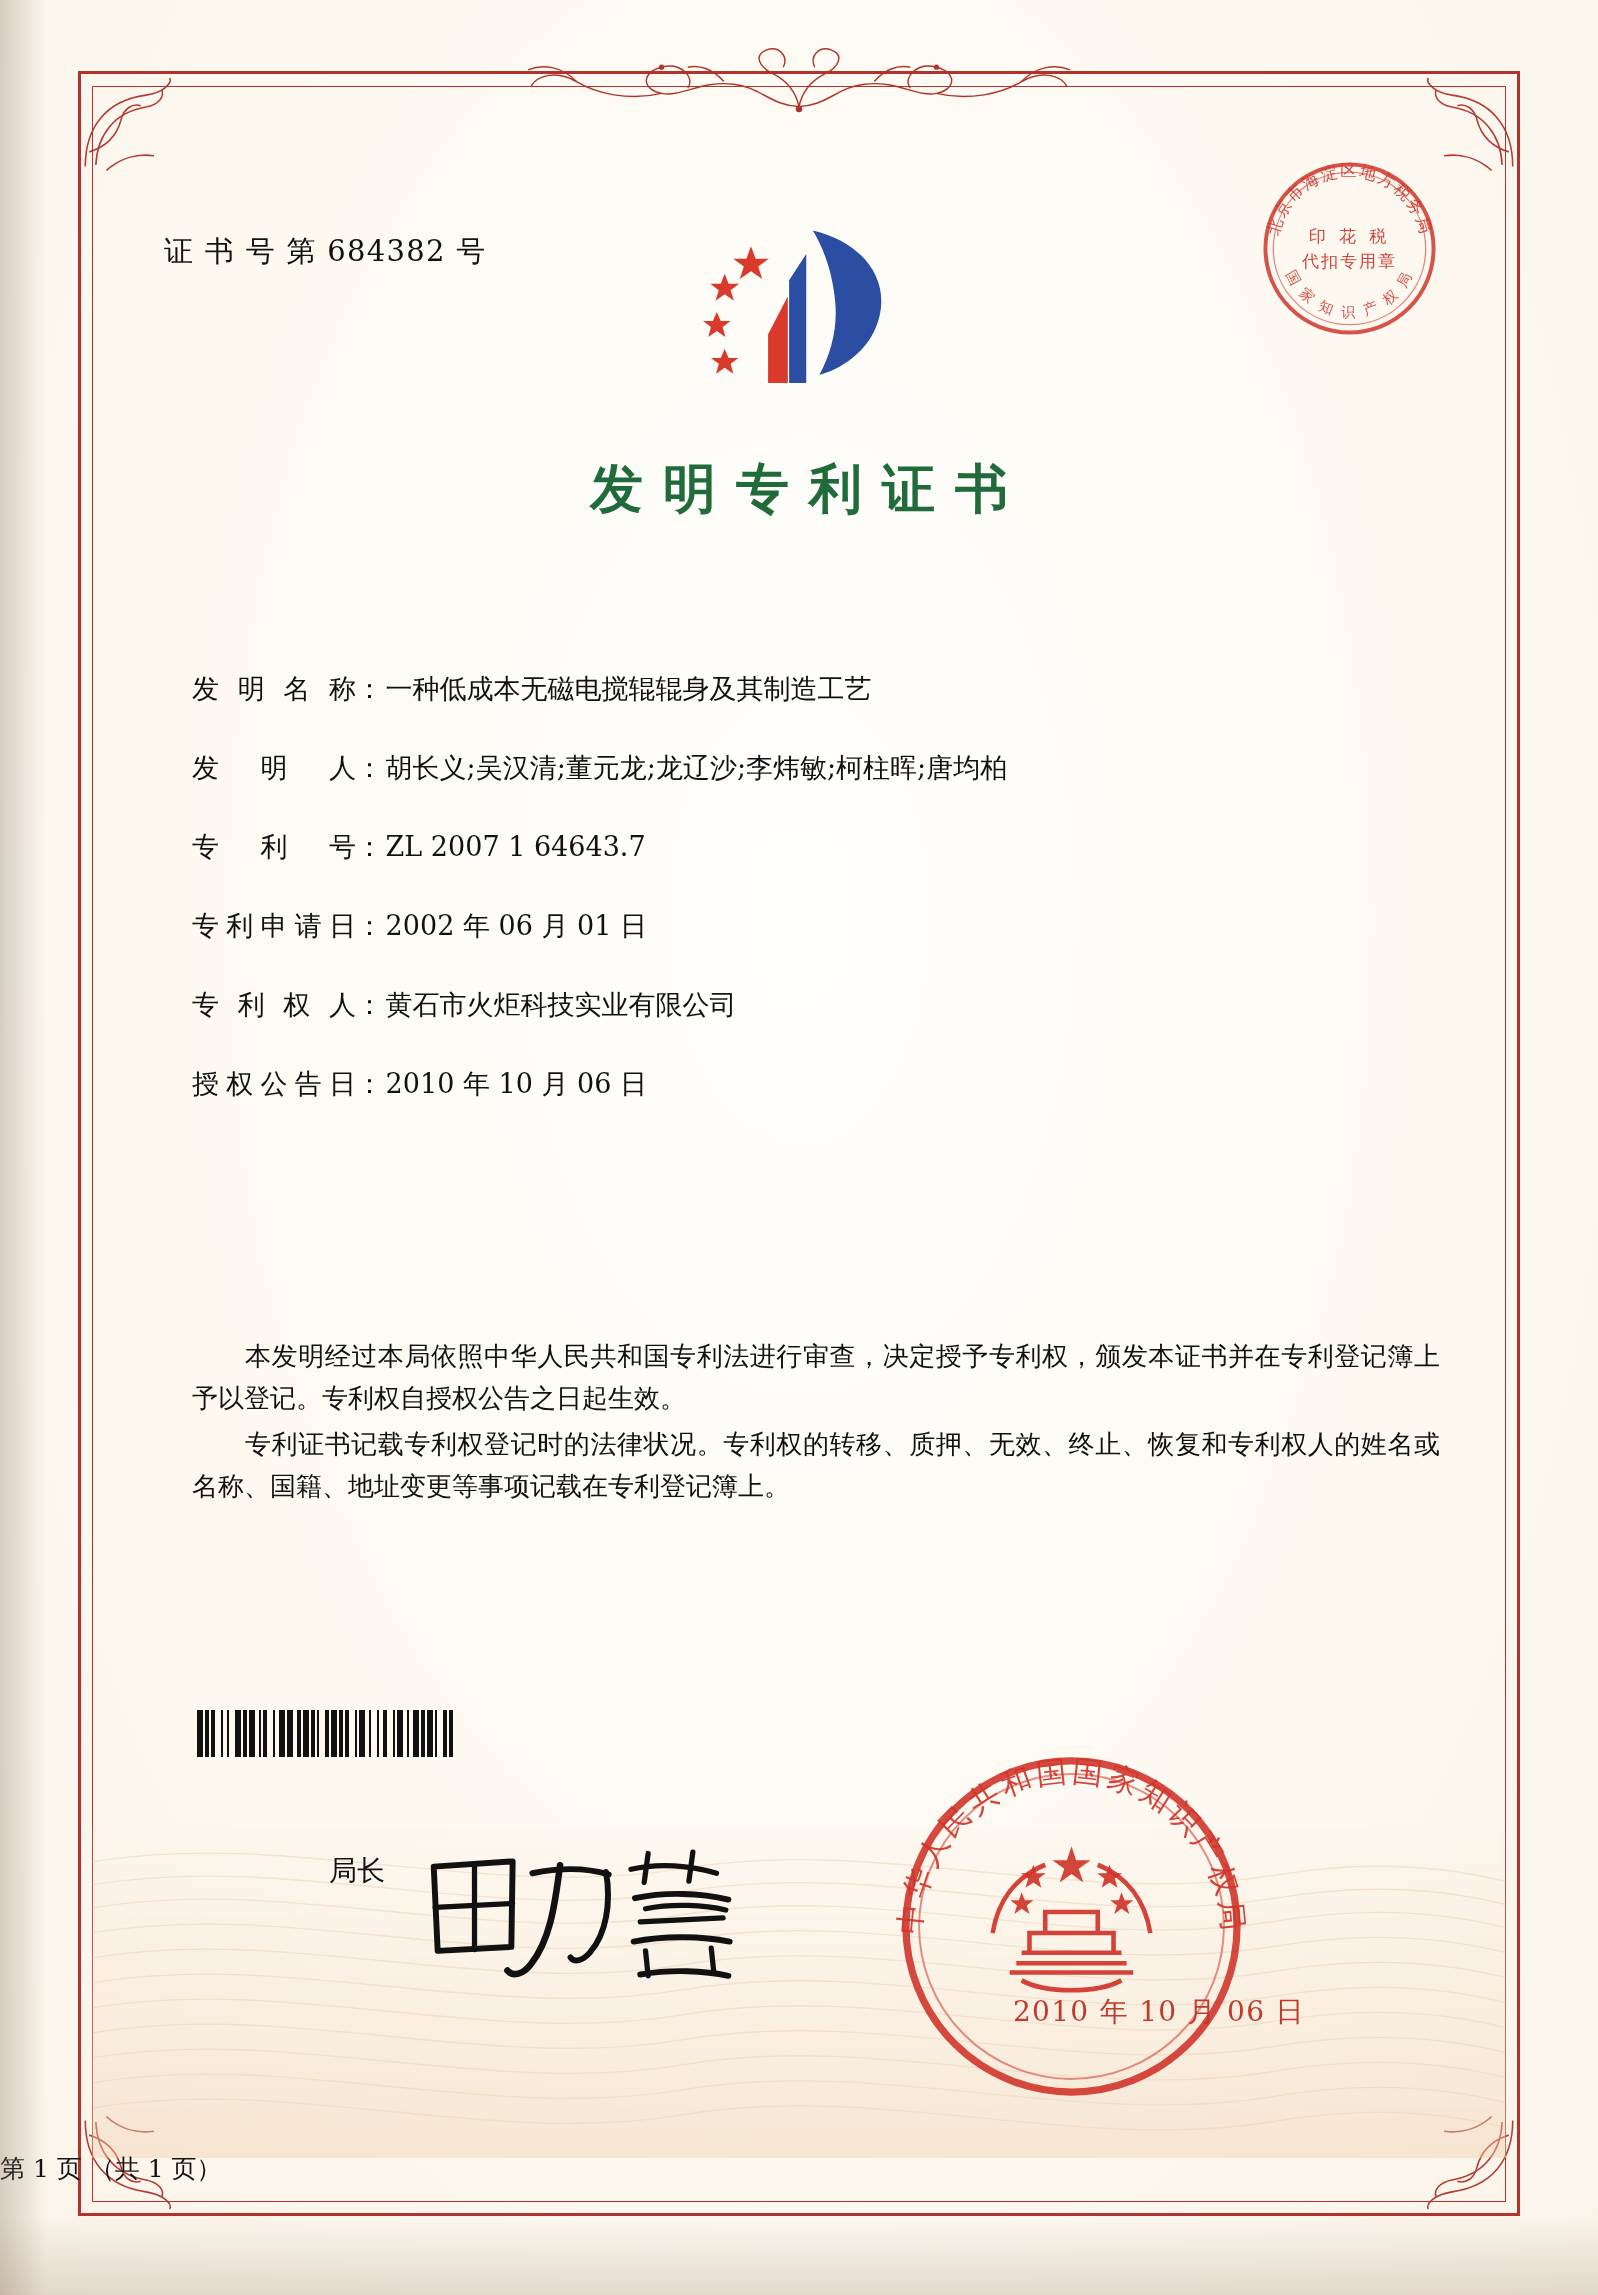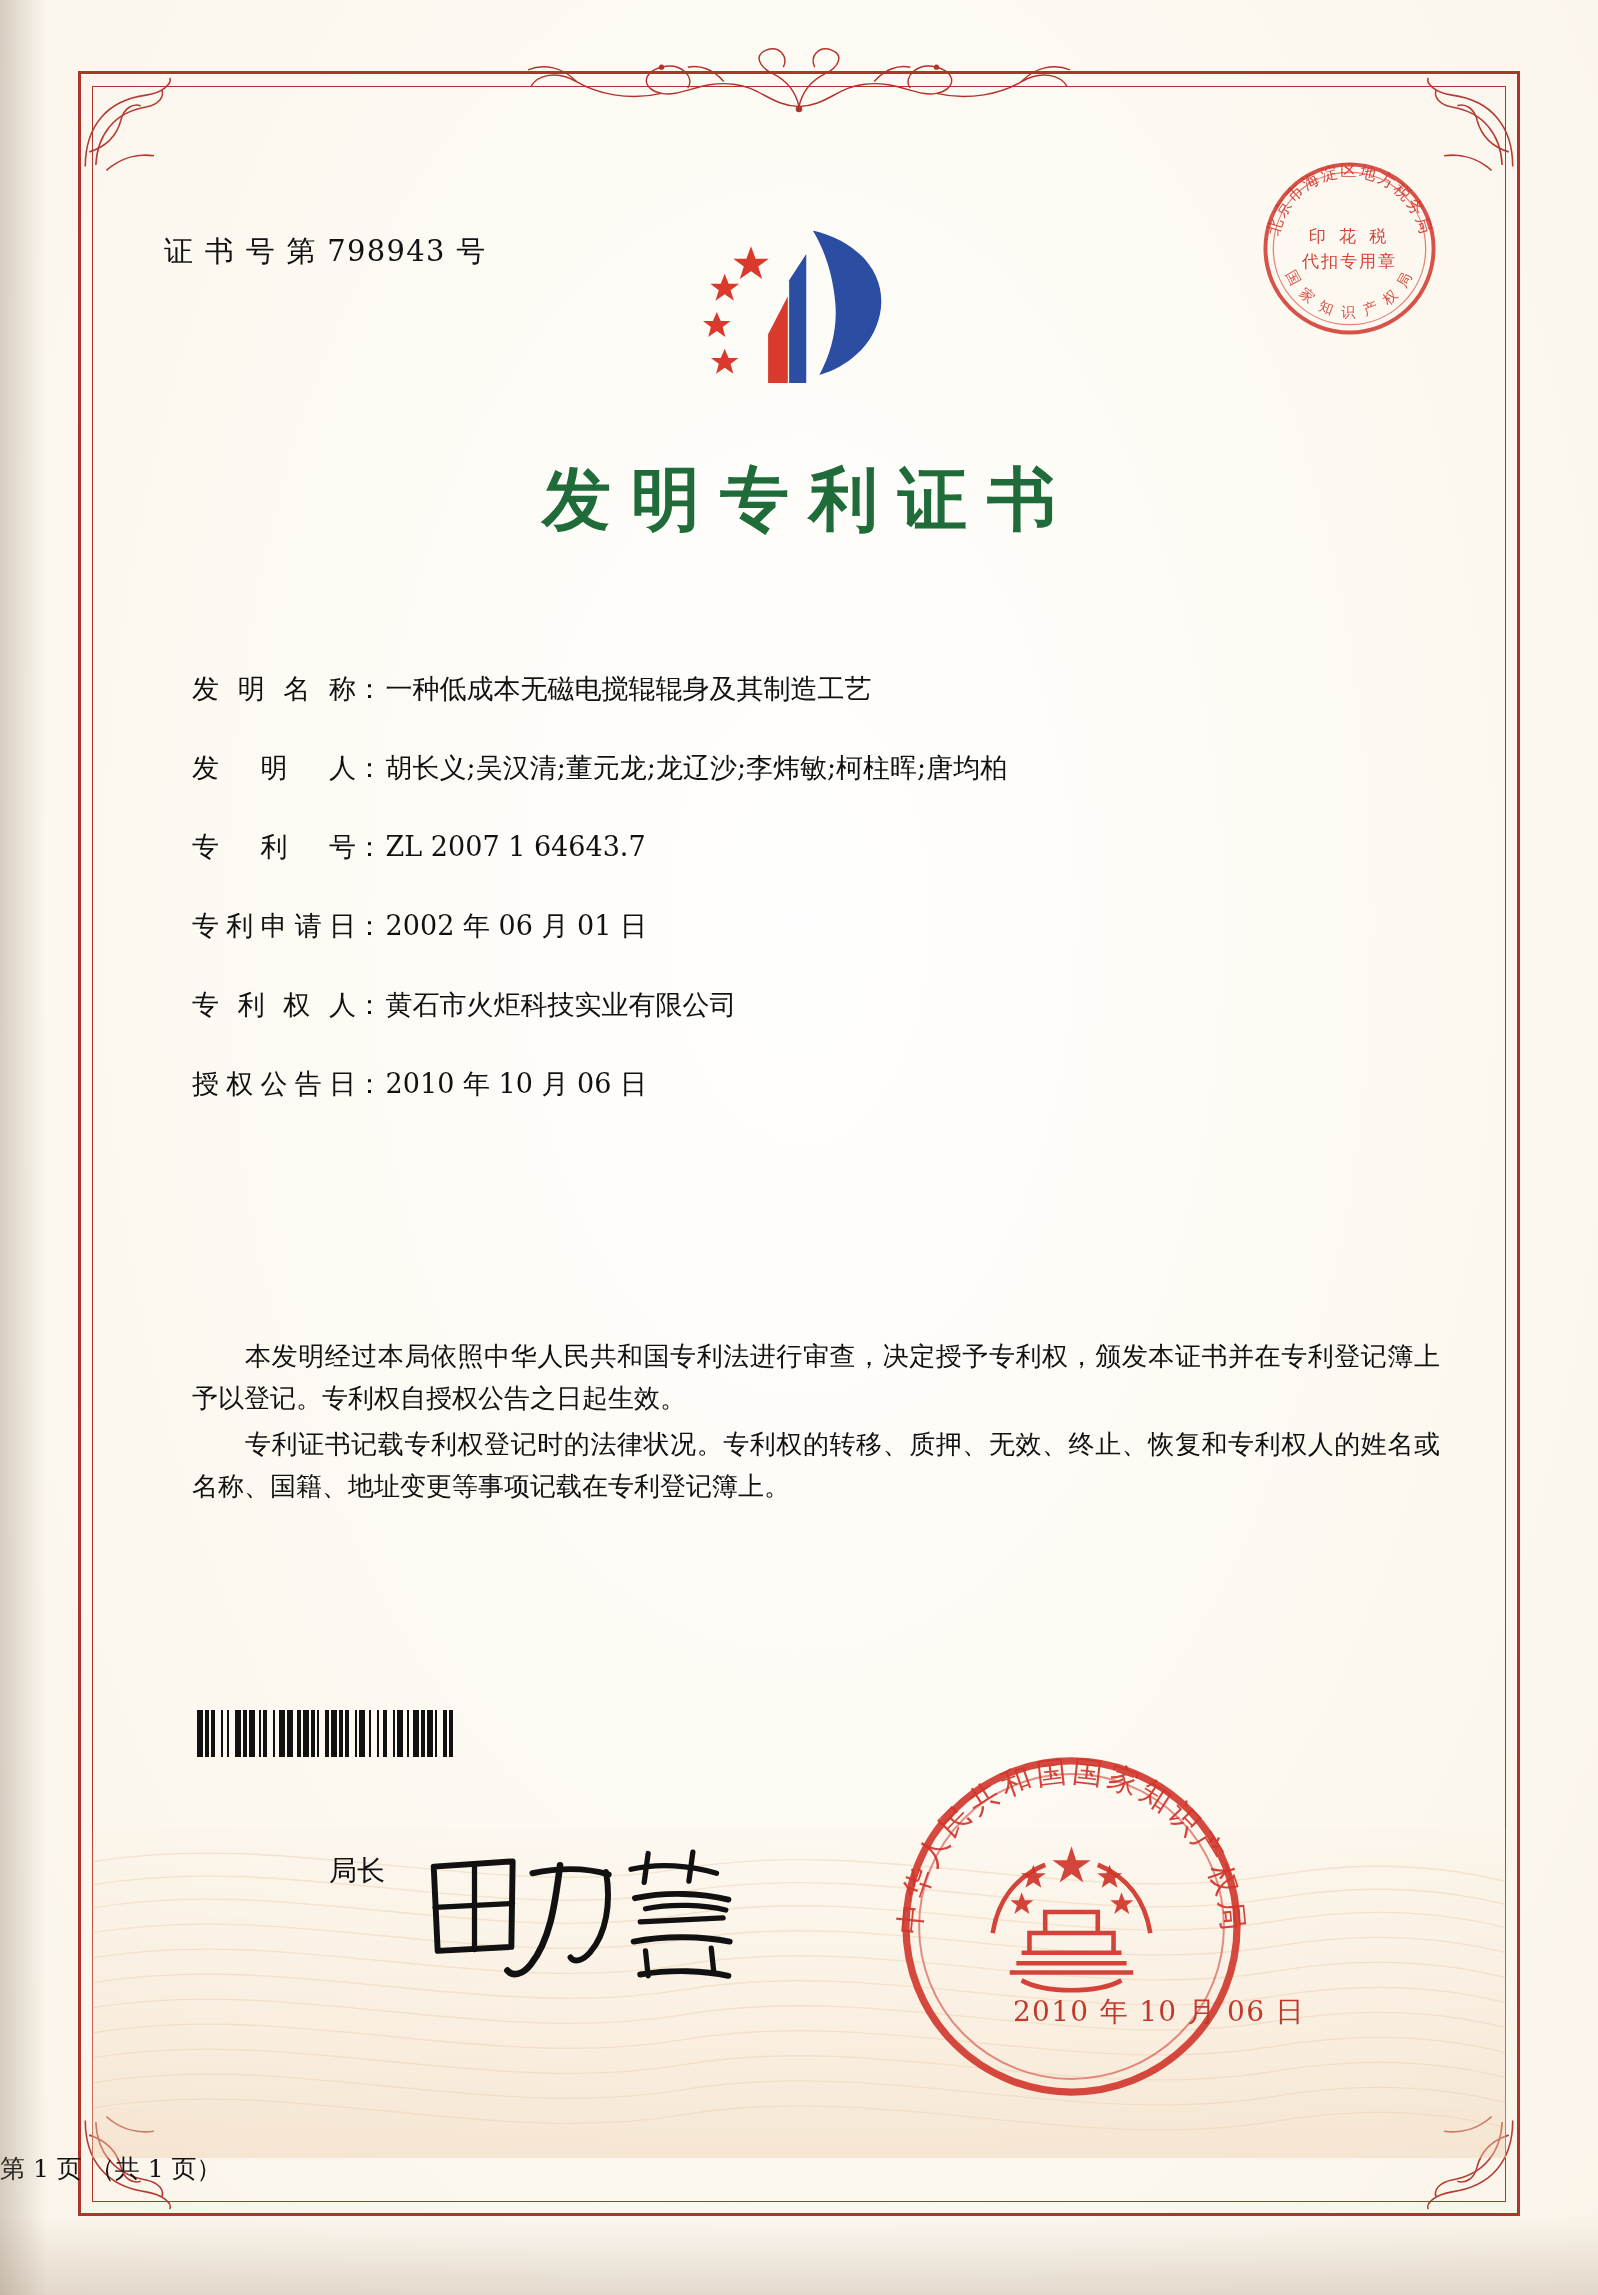--- a/index.html
+++ b/index.html
@@ -97,21 +97,21 @@
   }
   .seal-tax svg { width: 100%; height: 100%; display: block; }
 
   
   .cert-title {
     position: absolute;
     top: 454px;
     left: 0; right: 0;
     text-align: center;
     font-family: "DejaVu Serif", "Liberation Serif", serif;
-    font-size: 69px;
+    font-size: 53px;
     letter-spacing: 20px;
     color: #1f6b3a;
     font-weight: 700;
     text-indent: 20px;
   }
 
   
   .fields {
     position: absolute;
     top: 671px;
@@ -293,21 +293,21 @@
     <svg viewBox="0 0 150 150" xmlns="http://www.w3.org/2000/svg">
       <g fill="none" stroke="#b0342c" stroke-width="2.4">
         <path d="M8 140 C 8 80 40 40 100 32 C 126 28 140 14 136 6"></path>
         <path d="M24 138 C 26 92 52 58 100 50 C 120 46 128 34 124 24"></path>
         <path d="M14 118 C 40 110 56 92 62 70 C 66 52 80 44 92 48"></path>
         <path d="M40 146 C 60 128 86 120 112 124"></path>
       </g>
     </svg>
   </div>
 
-  <div style="position:absolute; top:232px; left:164px; font-size:29px; letter-spacing:1.3px; font-family:'DejaVu Serif','Liberation Serif',serif; color:#111;">证 书 号 第 798943 号</div>
+  <div style="position:absolute; top:232px; left:164px; font-size:29px; letter-spacing:1.3px; font-family:'DejaVu Serif','Liberation Serif',serif; color:#111;">证 书 号 第 684382 号</div>
 
   <div class="logo">
     <svg viewBox="0 0 330 270" xmlns="http://www.w3.org/2000/svg">
 
       <path d="M186 20 C 262 38 300 92 288 148 C 278 196 238 228 196 240 C 214 206 224 168 220 128 C 216 86 204 50 186 20 Z" fill="#2b4ea2"></path>
 
       <path d="M150 252 L 176 252 L 176 56 L 150 96 Z" fill="#2b4ea2"></path>
       <path d="M118 252 L 148 252 L 148 120 L 118 178 Z" fill="#d93a2b"></path>
 
       <g fill="#d93a2b">

